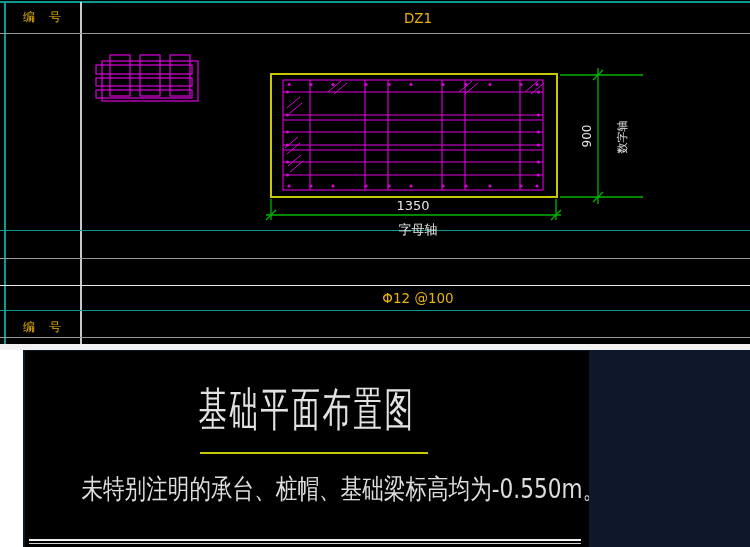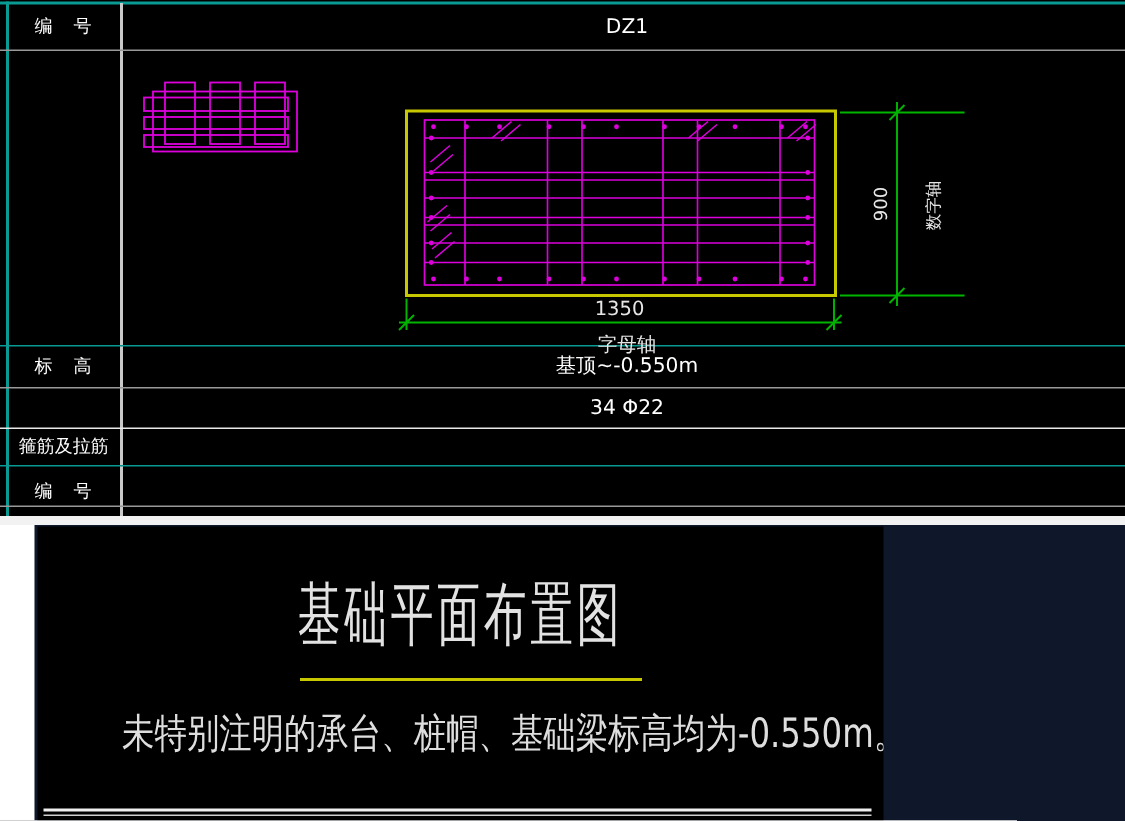--- a/index.html
+++ b/index.html
@@ -16,21 +16,21 @@
   .tline.h{left:0;width:750px;height:1px;}
   .teal{background:#0a9a94;}
   .gray{background:#9a9a9a;}
   .bright{background:#e9e9e9;}
   .border-top-teal{position:absolute;left:0;top:1px;width:750px;height:2px;background:#0a9a94;}
   .border-left-teal{position:absolute;left:4px;top:1px;width:2px;height:343px;background:#0a9a94;}
   .col-divider{position:absolute;left:80px;top:2px;width:2px;height:342px;background:#c8c8c8;}
   .bottom-thick{position:absolute;left:0;top:344px;width:750px;height:6px;background:#f2f2f2;}
   .cell{
     position:absolute;display:flex;align-items:center;justify-content:center;
-    color:#ffffff;white-space:nowrap;
+    color:#eab308;white-space:nowrap;
   }
   .label-cell{left:5px;width:75px;font-size:12px;letter-spacing:1px;}
   .value-cell{left:80px;width:670px;font-size:13.5px;padding-left:6px;box-sizing:border-box;}
   
   .drawing-svg{position:absolute;left:0;top:0;width:750px;height:344px;}
   
   .footer-region{position:absolute;left:0;top:350px;width:750px;height:197px;background:#0f172a;margin-left:23px;}
   .title-box{
     position:absolute;left:2px;top:1px;width:564px;height:196px;
     background:#000000;overflow:hidden;
@@ -61,27 +61,24 @@
     <div class="col-divider"></div>
     <div class="tline h gray" style="top:33px;"></div>
     <div class="tline h teal" style="top:230px;"></div>
     <div class="tline h gray" style="top:258px;"></div>
     <div class="tline h bright" style="top:285px;"></div>
     <div class="tline h teal" style="top:310px;"></div>
     <div class="tline h gray" style="top:337px;"></div>
     <div class="bottom-thick"></div>
 
     <div class="cell label-cell" style="top:2px;height:31px;">编　号</div>
-    <div class="cell label-cell" style="top:230px;height:28px;">标　高</div>
-    <div class="cell label-cell" style="top:285px;height:25px;letter-spacing:0;">箍筋及拉筋</div>
     <div class="cell label-cell" style="top:310px;height:34px;">编　号</div>
 
     <div class="cell value-cell" style="top:2px;height:31px;">DZ1</div>
-    <div class="cell value-cell" style="top:230px;height:28px;">基顶~-0.550m</div>
-    <div class="cell value-cell" style="top:258px;height:27px;">34 Φ22</div>
+    <div class="cell value-cell" style="top:285px;height:25px;">Φ12 @100</div>
 
     <svg class="drawing-svg" viewBox="0 0 750 344">
 
       <g stroke="#dd00dd" fill="none" stroke-width="1.2">
         <rect x="102" y="61" width="96" height="40"></rect>
         <rect x="96" y="65" width="96" height="9"></rect>
         <rect x="96" y="78" width="96" height="8"></rect>
         <rect x="96" y="90" width="96" height="8"></rect>
         <rect x="110" y="55" width="20" height="41"></rect>
         <rect x="140" y="55" width="20" height="41"></rect>

